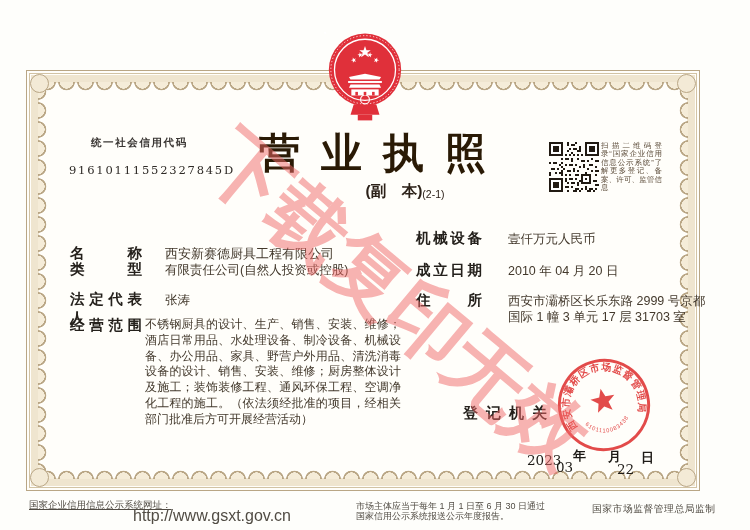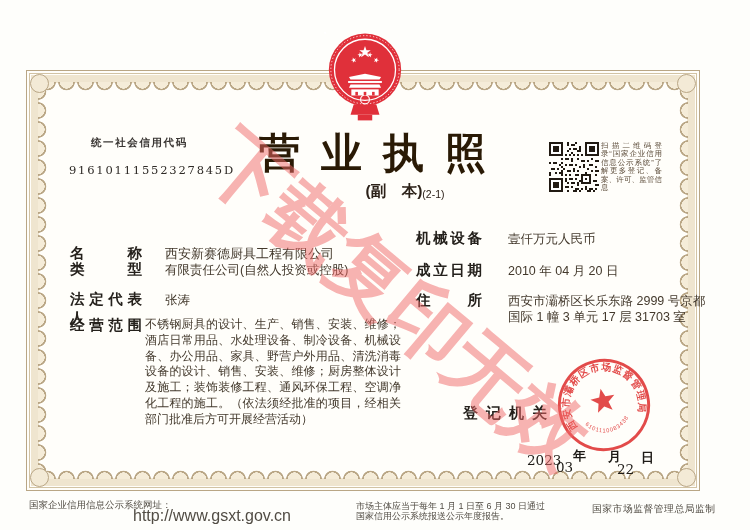--- a/index.html
+++ b/index.html
@@ -69,21 +69,21 @@
   .dt-day{left:617px;top:461px;}  .dt-du{left:641px;top:449px;}
 
   
   .seal{position:absolute;left:555px;top:356px;width:98px;height:98px;z-index:20;
     mix-blend-mode:multiply;opacity:.92;}
   .watermark{position:absolute;left:252px;top:108px;z-index:30;pointer-events:none;
     font-size:80px;font-weight:700;letter-spacing:-2px;white-space:nowrap;
     color:rgba(240,104,104,0.5);transform:rotate(40deg);transform-origin:0 0;}
 
   
-  .f-left-label{position:absolute;left:29px;top:499px;font-size:9.5px;color:#514c44;}
+  .f-left-label{position:absolute;left:29px;top:499px;font-size:9.5px;color:#514c44;text-decoration:underline;}
   .f-left-url{position:absolute;left:133px;top:507px;font-size:16px;color:#514c44;}
   .f-mid{position:absolute;left:356px;top:501px;font-size:9px;line-height:10px;color:#514c44;white-space:nowrap;}
   .f-right{position:absolute;left:592px;top:503px;font-size:9.8px;letter-spacing:.5px;color:#514c44;}
 </style>
 </head>
 <body>
 
 <div class="screenshot">
 
   <div class="frame">

